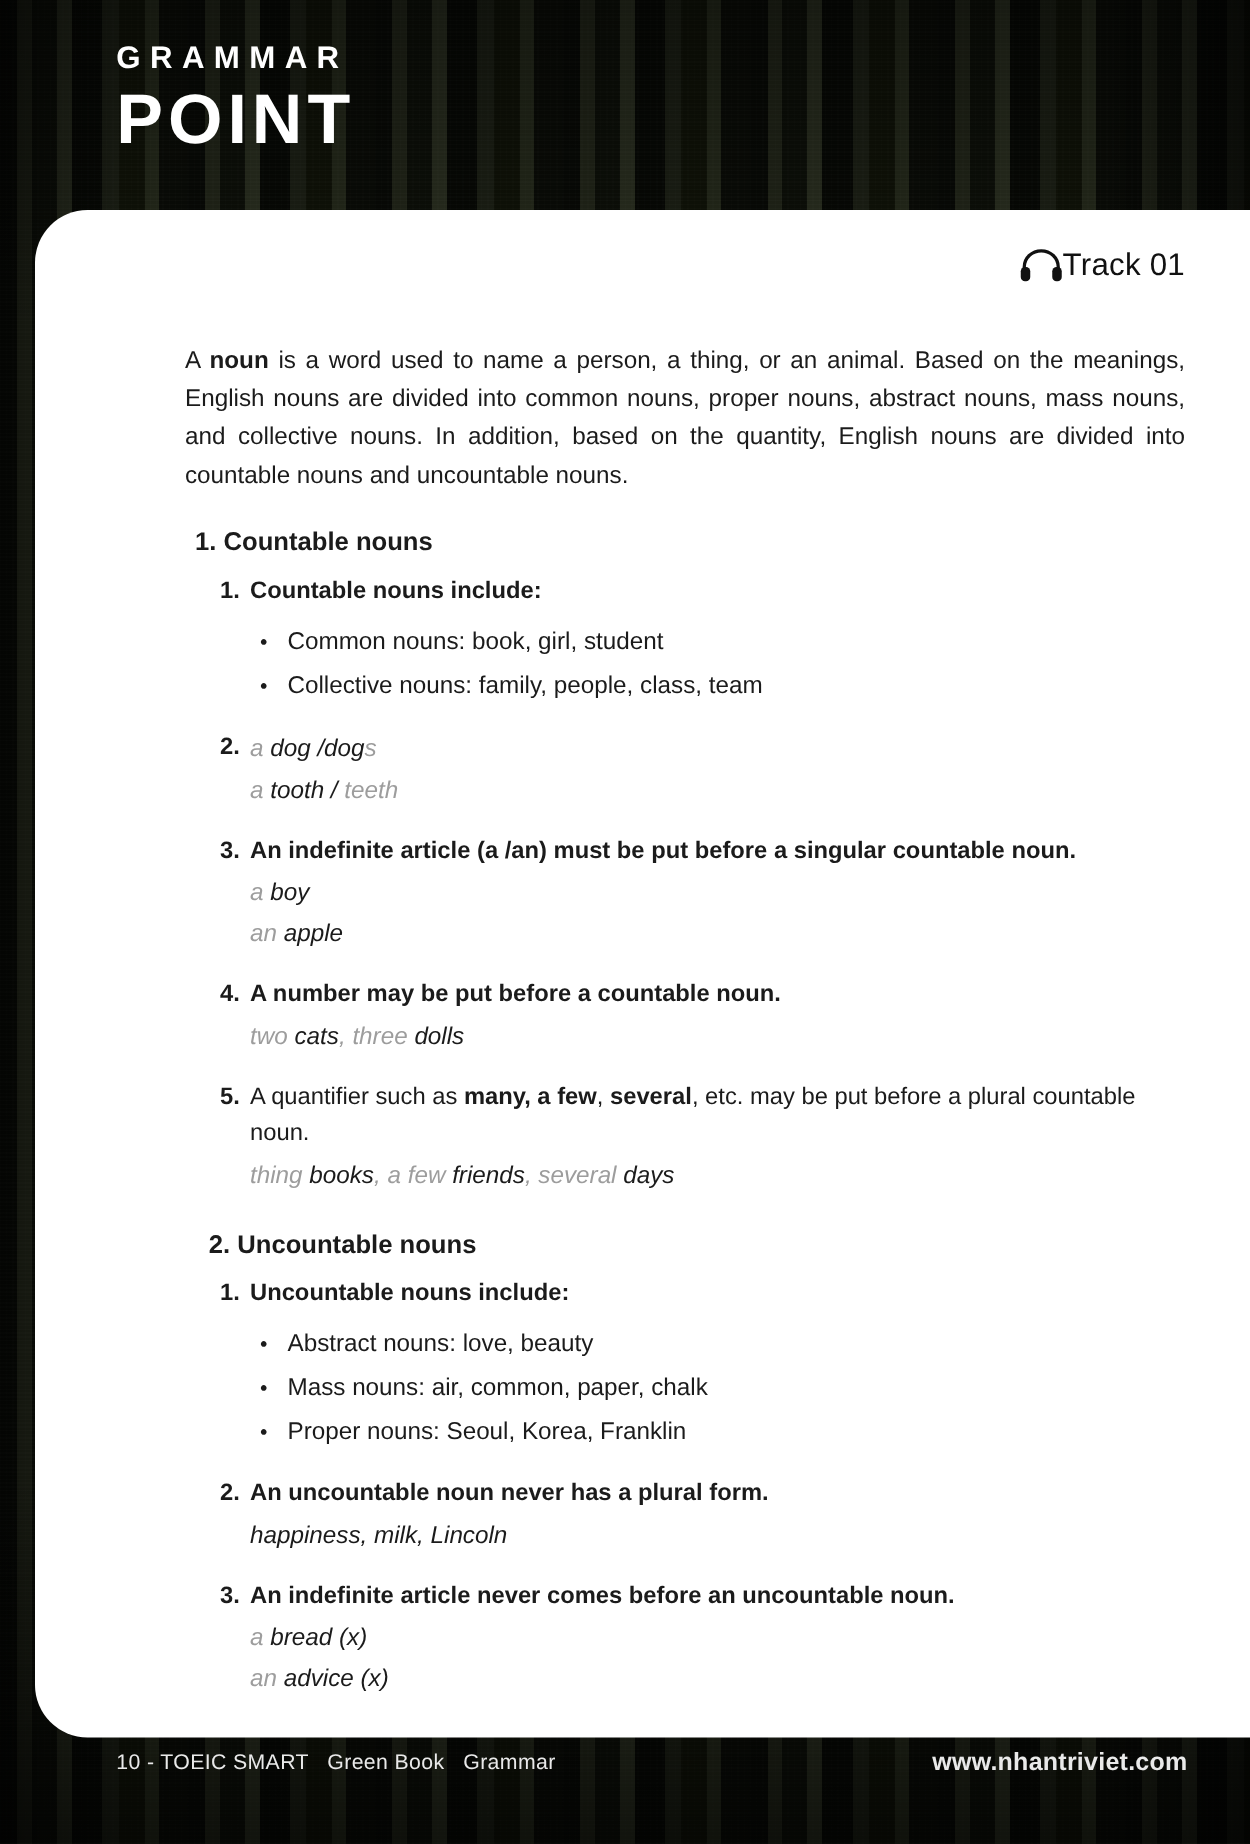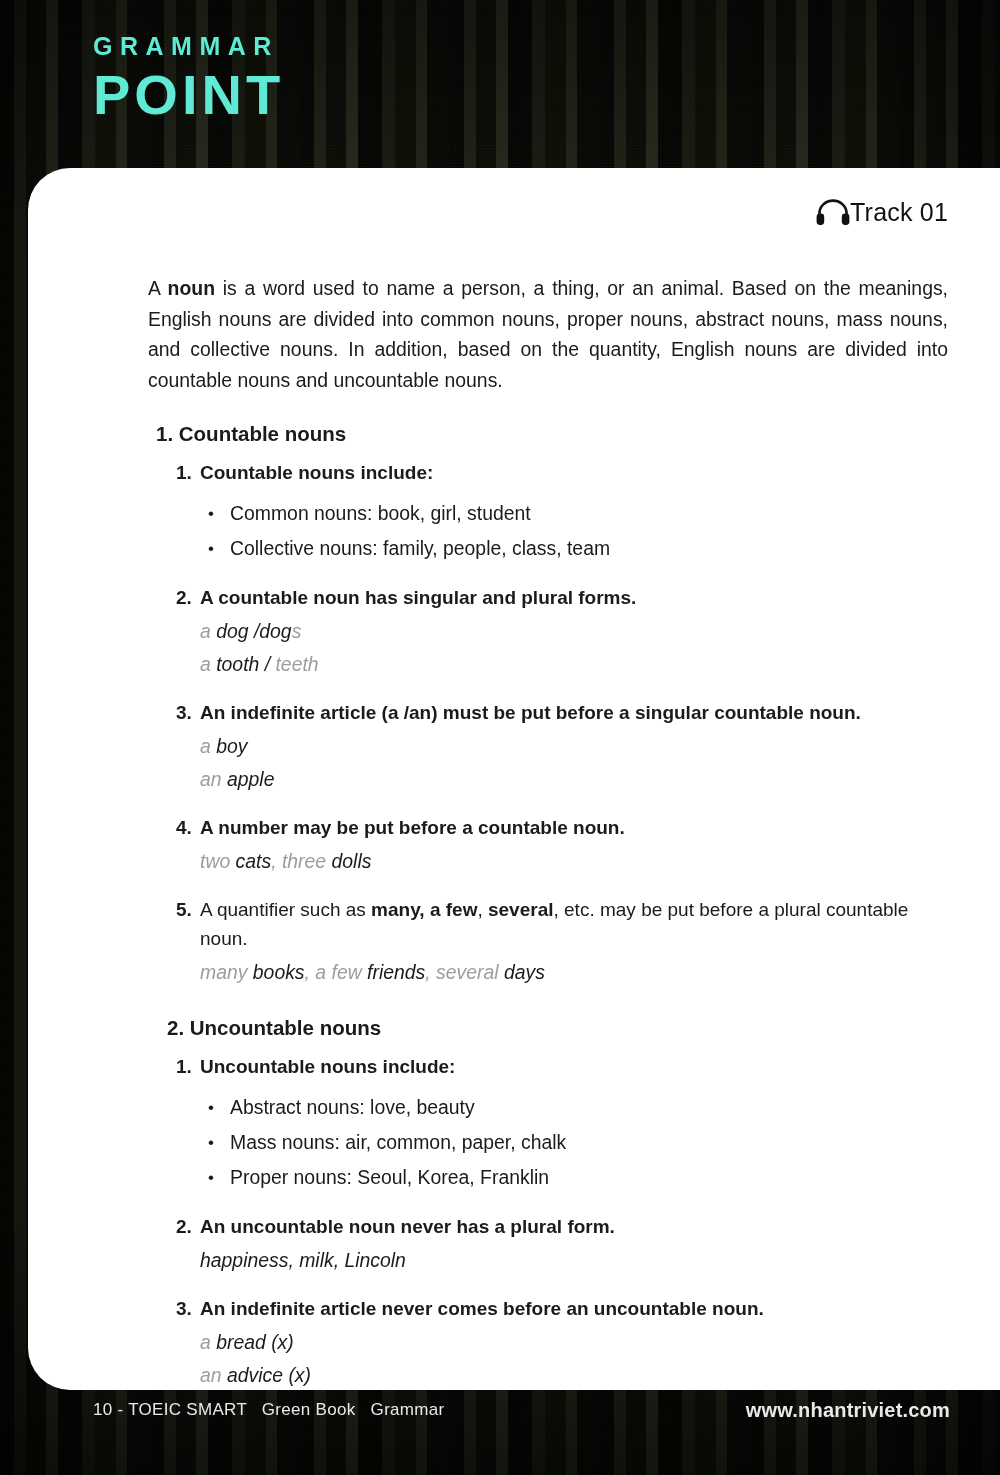--- a/index.html
+++ b/index.html
@@ -50,21 +50,21 @@
       linear-gradient(180deg, rgba(0,0,0,.45) 0%, rgba(0,0,0,0) 18%, rgba(0,0,0,0) 80%, rgba(0,0,0,.6) 100%),
       linear-gradient(90deg, rgba(0,0,0,.5) 0%, rgba(0,0,0,0) 10%, rgba(0,0,0,0) 88%, rgba(0,0,0,.55) 100%);
   }
 
   
   #header {
     position: absolute;
     left: 93px;
     top: 34px;
     z-index: 4;
-    color: #5eead4;
+    color: #ffffff;
   }
   #header .kicker {
     font-size: 25px;
     font-weight: bold;
     letter-spacing: 7.5px;
     line-height: 1;
   }
   #header .headline {
     font-size: 56px;
     font-weight: bold;
@@ -246,21 +246,20 @@
               <div class="rule">
                 <span class="rule-num">1.</span>
                 <div class="rule-text">Countable nouns include:</div>
                 <ul class="bullets">
                   <li><span class="dot">•</span><span>Common nouns: book, girl, student</span></li>
                   <li><span class="dot">•</span><span>Collective nouns: family, people, class, team</span></li>
                 </ul>
               </div>
               <div class="rule">
                 <span class="rule-num">2.</span>
-                <div class="rule-text">A countable noun has singular and plural forms.</div>
                 <div class="examples">
                   <div class="example"><span class="g">a </span><span>dog /dog</span><span class="g">s</span></div>
                   <div class="example"><span class="g">a </span><span>tooth / </span><span class="g">teeth</span></div>
                 </div>
               </div>
               <div class="rule">
                 <span class="rule-num">3.</span>
                 <div class="rule-text">An indefinite article (a /an) must be put before a singular countable noun.</div>
                 <div class="examples">
                   <div class="example"><span class="g">a </span><span>boy</span></div>
@@ -271,21 +270,21 @@
                 <span class="rule-num">4.</span>
                 <div class="rule-text">A number may be put before a countable noun.</div>
                 <div class="examples">
                   <div class="example"><span class="g">two </span><span>cats</span><span class="g">, </span><span class="g">three </span><span>dolls</span></div>
                 </div>
               </div>
               <div class="rule">
                 <span class="rule-num">5.</span>
                 <div class="rule-text"><span class="reg">A quantifier such as </span><span class="bd">many, a few</span><span class="reg">, </span><span class="bd">several</span><span class="reg">, etc. may be put before a plural countable noun.</span></div>
                 <div class="examples">
-                  <div class="example"><span class="g">many </span><span>books</span><span class="g">, </span><span class="g">a few </span><span>friends</span><span class="g">, </span><span class="g">several </span><span>days</span></div>
+                  <div class="example"><span class="g">thing </span><span>books</span><span class="g">, </span><span class="g">a few </span><span>friends</span><span class="g">, </span><span class="g">several </span><span>days</span></div>
                 </div>
               </div>
             </div>
           </div>
           <div class="section second">
             <div class="section-title">2. Uncountable nouns</div>
             <div class="rules">
               <div class="rule">
                 <span class="rule-num">1.</span>
                 <div class="rule-text">Uncountable nouns include:</div>

